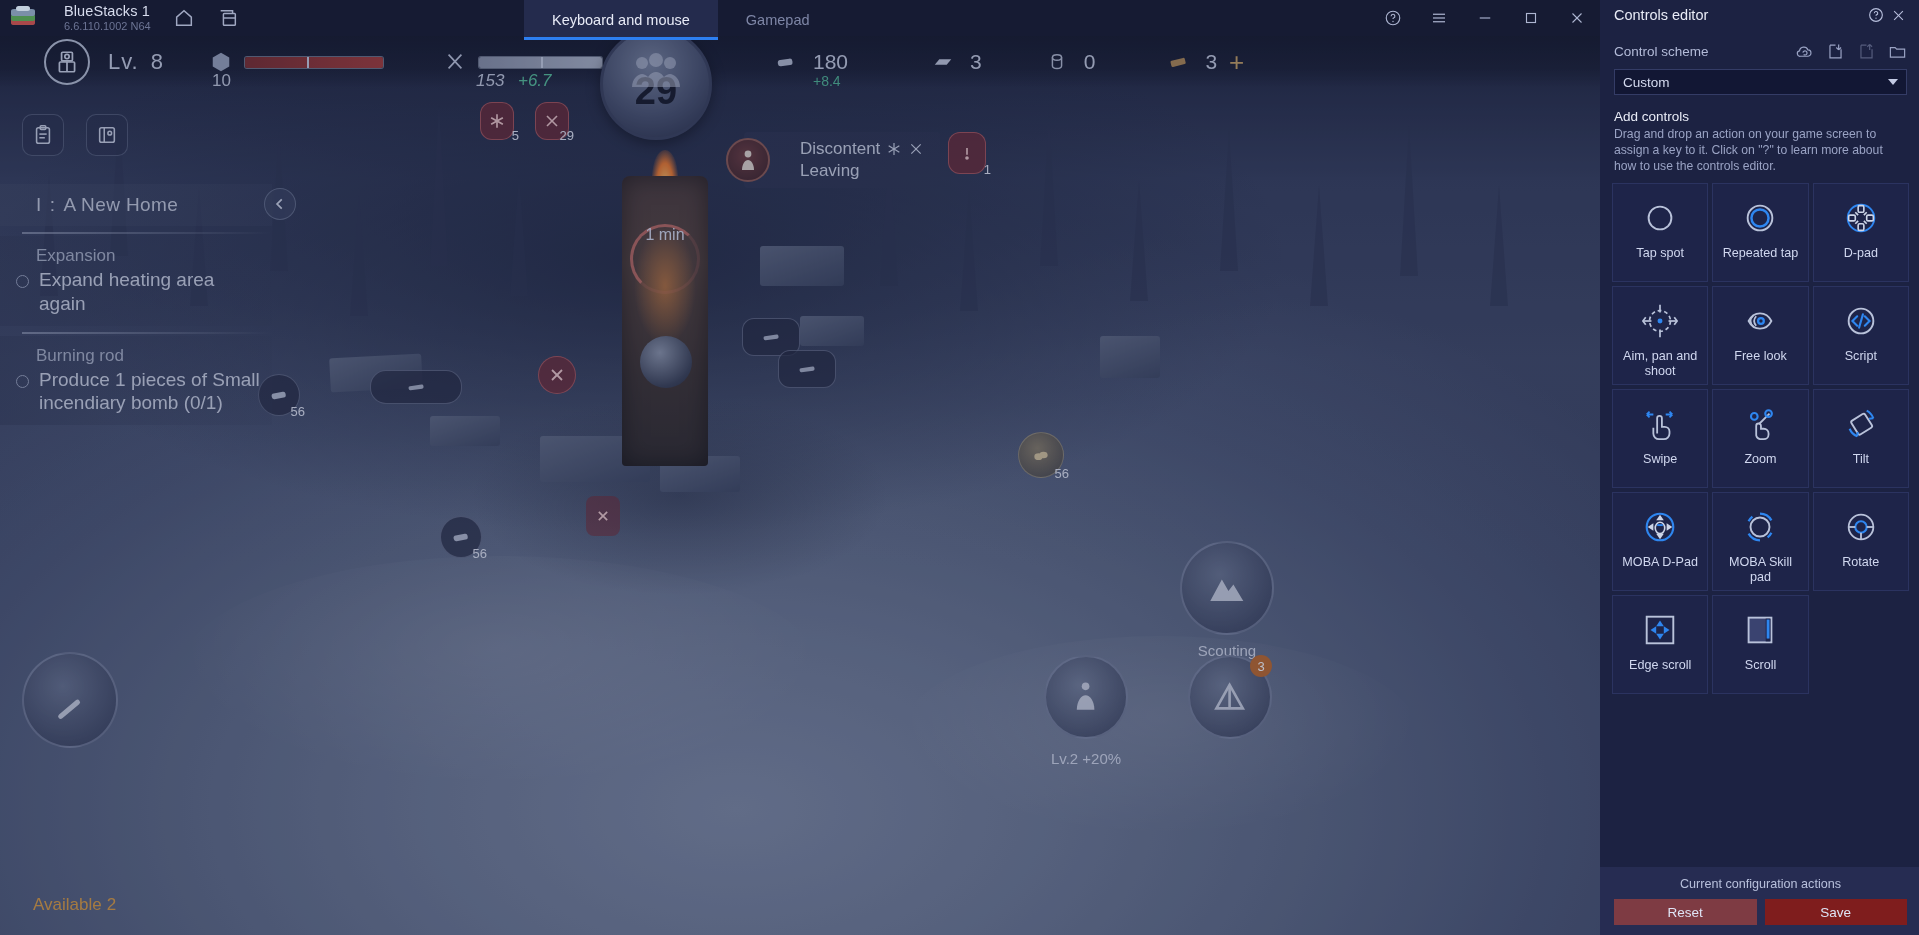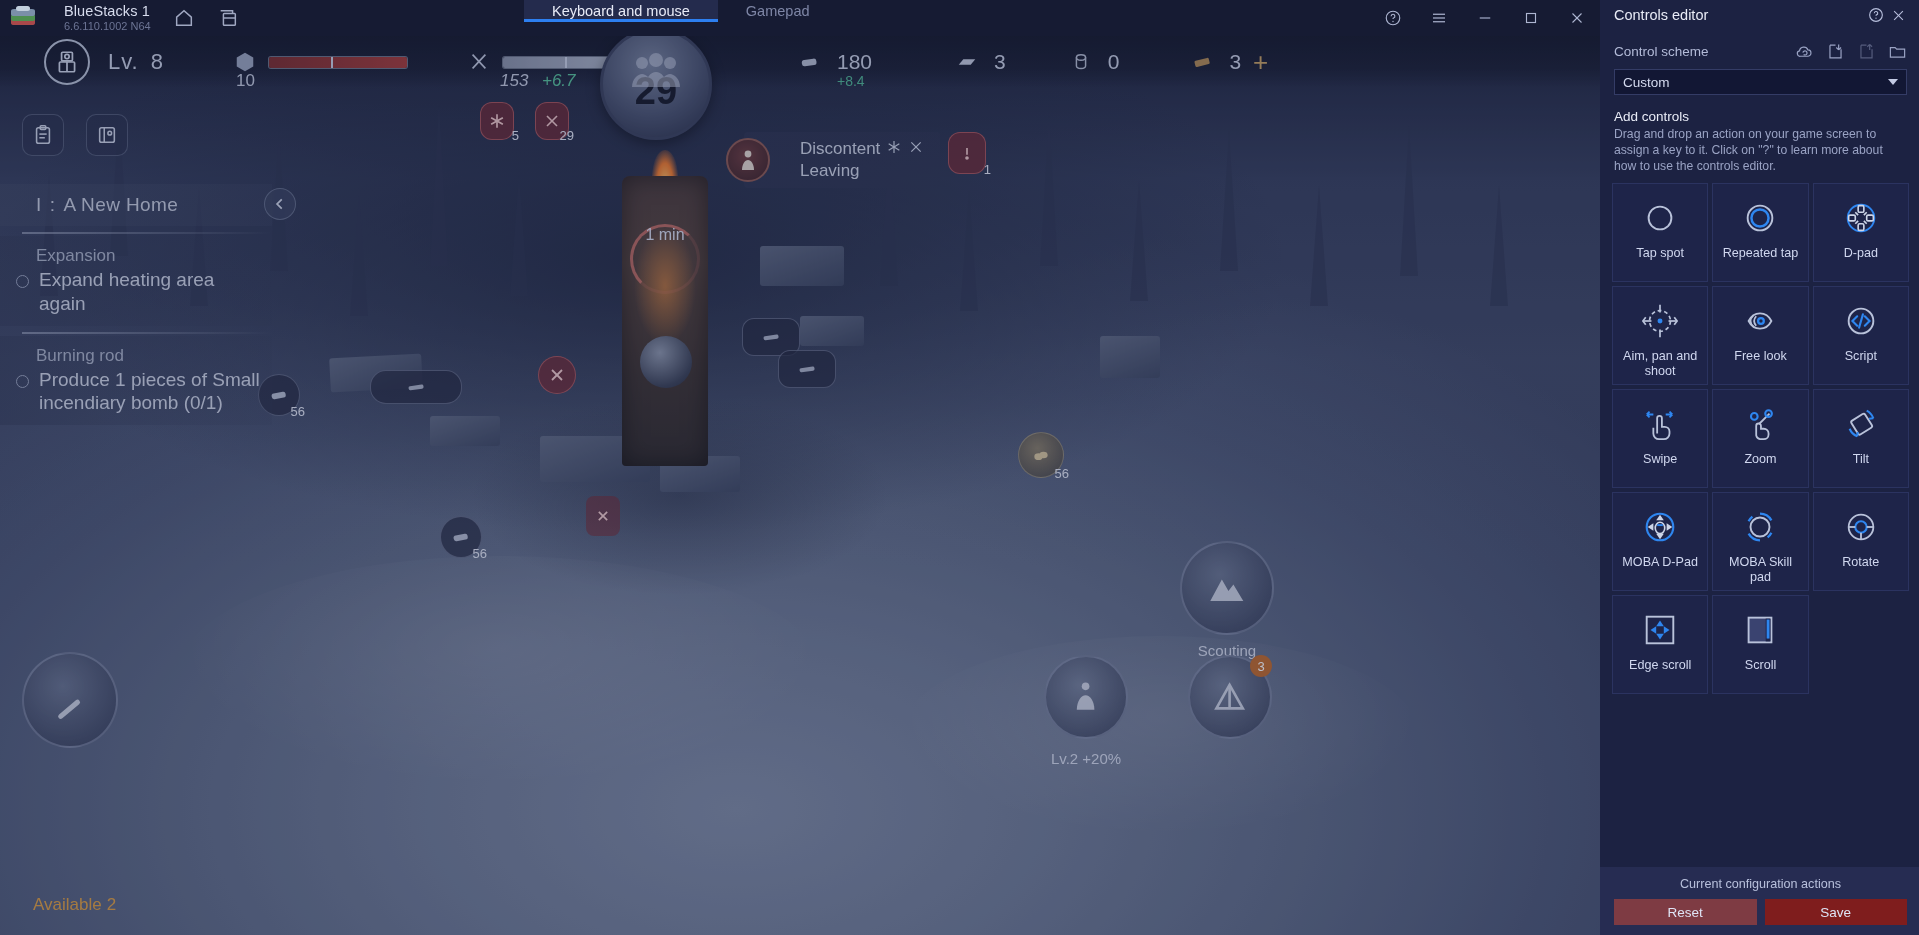--- a/index.html
+++ b/index.html
@@ -28,21 +28,21 @@
   .bs-logo .l4 { top: 1px; width: 14px; left: 6px; height: 5px; background: #c2cfdd; border-radius:3px; }
   .bs-title-wrap { margin-left: 28px; line-height: 1.05; }
   .bs-title { font-size: 14.5px; color: #d7dced; letter-spacing: .1px; }
   .bs-sub { font-size: 11px; color: #6c7494; margin-top: 2px; }
   .tb-icons { display: flex; align-items: center; margin-left: 22px; gap: 22px; }
   .tb-ico { width: 22px; height: 22px; opacity: .85; cursor: pointer; }
   .tb-ico svg { width: 22px; height: 22px; display: block; }
 
   .tabs { position: absolute; left: 524px; top: 0; height: 36px; display: flex; }
   .tab {
-    height: 22px; padding: 0 28px; display: flex; align-items: center;
+    height: 40px; padding: 0 28px; display: flex; align-items: center;
     font-size: 14.5px; color: #7e86a6; cursor: pointer; position: relative;
   }
   .tab.active { background: #242b4d; color: #e8ebf7; }
   .tab.active::after {
     content: ""; position: absolute; left: 0; right: 0; bottom: 0; height: 3px; background: #2d7ff0;
   }
   .win-ctrls { position: absolute; right: 0; top: 0; height: 36px; display: flex; align-items: center; gap: 0; }
   .win-btn {
     width: 46px; height: 36px; display: flex; align-items: center; justify-content: center;
     cursor: pointer; color: #aeb6d2;
@@ -80,21 +80,21 @@
   }
   .hud-city { display: flex; align-items: center; margin-left: 44px; text-align: right; }
   .city-ring {
     width: 46px; height: 46px; border-radius: 50%; border: 2px solid #b9c3d6;
     display: flex; align-items: center; justify-content: center; background: rgba(20,26,44,.35);
   }
   .city-ring svg { width: 26px; height: 26px; }
   .hud-lv { margin-left: 18px; font-size: 22px; color: #c8d0e2; letter-spacing: 1px; }
   .hud-lv b { font-weight: normal; margin-left: 12px; }
 
-  .hud-res { display: flex; align-items: center; margin-left: 68px; position: relative; }
+  .hud-res { display: flex; align-items: center; margin-left: 44px; position: relative; }
   .res-ico { width: 26px; height: 26px; display: flex; align-items: center; justify-content: center; }
   .res-ico svg { width: 22px; height: 22px; }
   .res-bar {
     width: 140px; height: 13px; margin-left: 10px; border-radius: 3px;
     border: 1px solid rgba(200,210,230,.45); position: relative; overflow: hidden;
     background: rgba(30,36,56,.55);
   }
   .res-bar .fill { position: absolute; left: 0; top: 0; bottom: 0; }
   .res-bar .tick { position: absolute; top: -3px; bottom: -3px; width: 2px; background: #c9d2e4; }
   .res-num { position: absolute; top: 22px; font-size: 17px; color: #c3cbdd; }
@@ -157,21 +157,21 @@
   .pin.dark { background: rgba(34,40,62,.72); border: 1px solid rgba(150,162,190,.45); }
   .pin .cnt { position: absolute; bottom: -4px; right: -6px; font-size: 13px; color: #e4e9f5; }
   .pin svg { width: 20px; height: 20px; }
 
   .tooltip-disc {
     position: absolute; left: 744px; top: 96px; height: 56px; padding: 0 16px 0 56px;
     background: linear-gradient(90deg, rgba(44,52,80,.80), rgba(44,52,80,.55));
     border-radius: 4px; display: flex; flex-direction: column; justify-content: center;
     color: #cfd6e6; z-index: 24;
   }
-  .tooltip-disc .l1 { font-size: 17px; display: flex; gap: 6px; }
+  .tooltip-disc .l1 { font-size: 17px; display: flex; align-items: center; gap: 6px; }
   .tooltip-disc .l2 { font-size: 17px; margin-top: 2px; }
   .disc-av {
     position: absolute; left: -18px; top: 6px; width: 44px; height: 44px; border-radius: 50%;
     background: radial-gradient(circle at 45% 40%, #6b3a3c, #3a2126); border: 2px solid #8d5a52;
     display: flex; align-items: center; justify-content: center;
   }
   .disc-av svg { width: 24px; height: 24px; }
 
   
   .tower { position: absolute; left: 600px; top: 110px; width: 130px; height: 330px; z-index: 14; }

